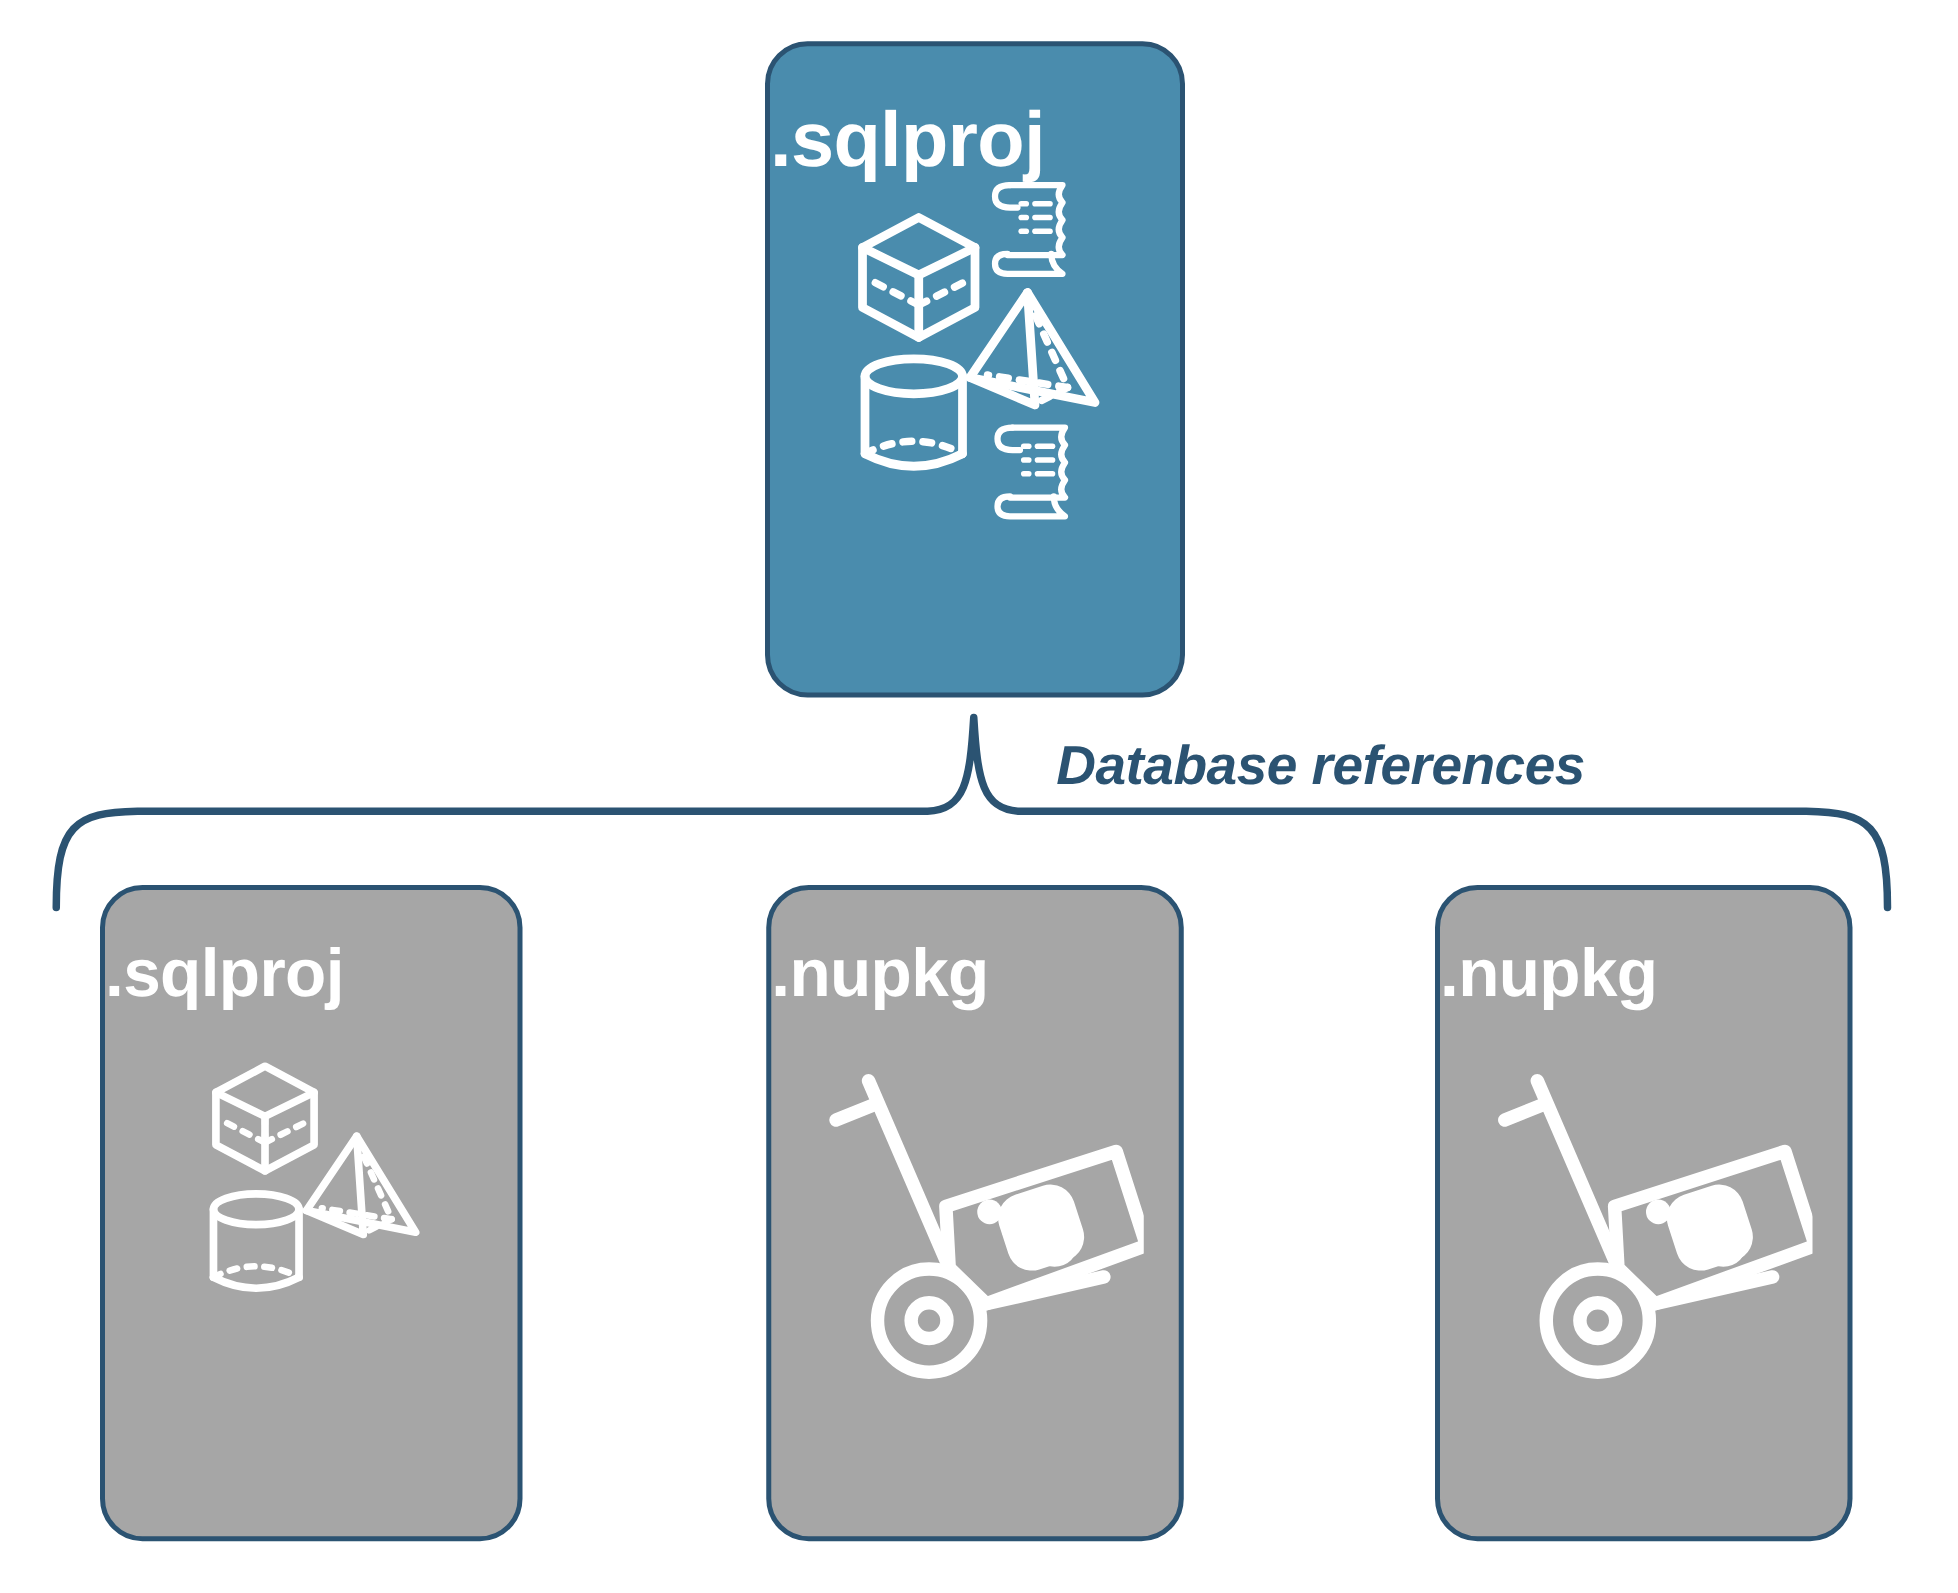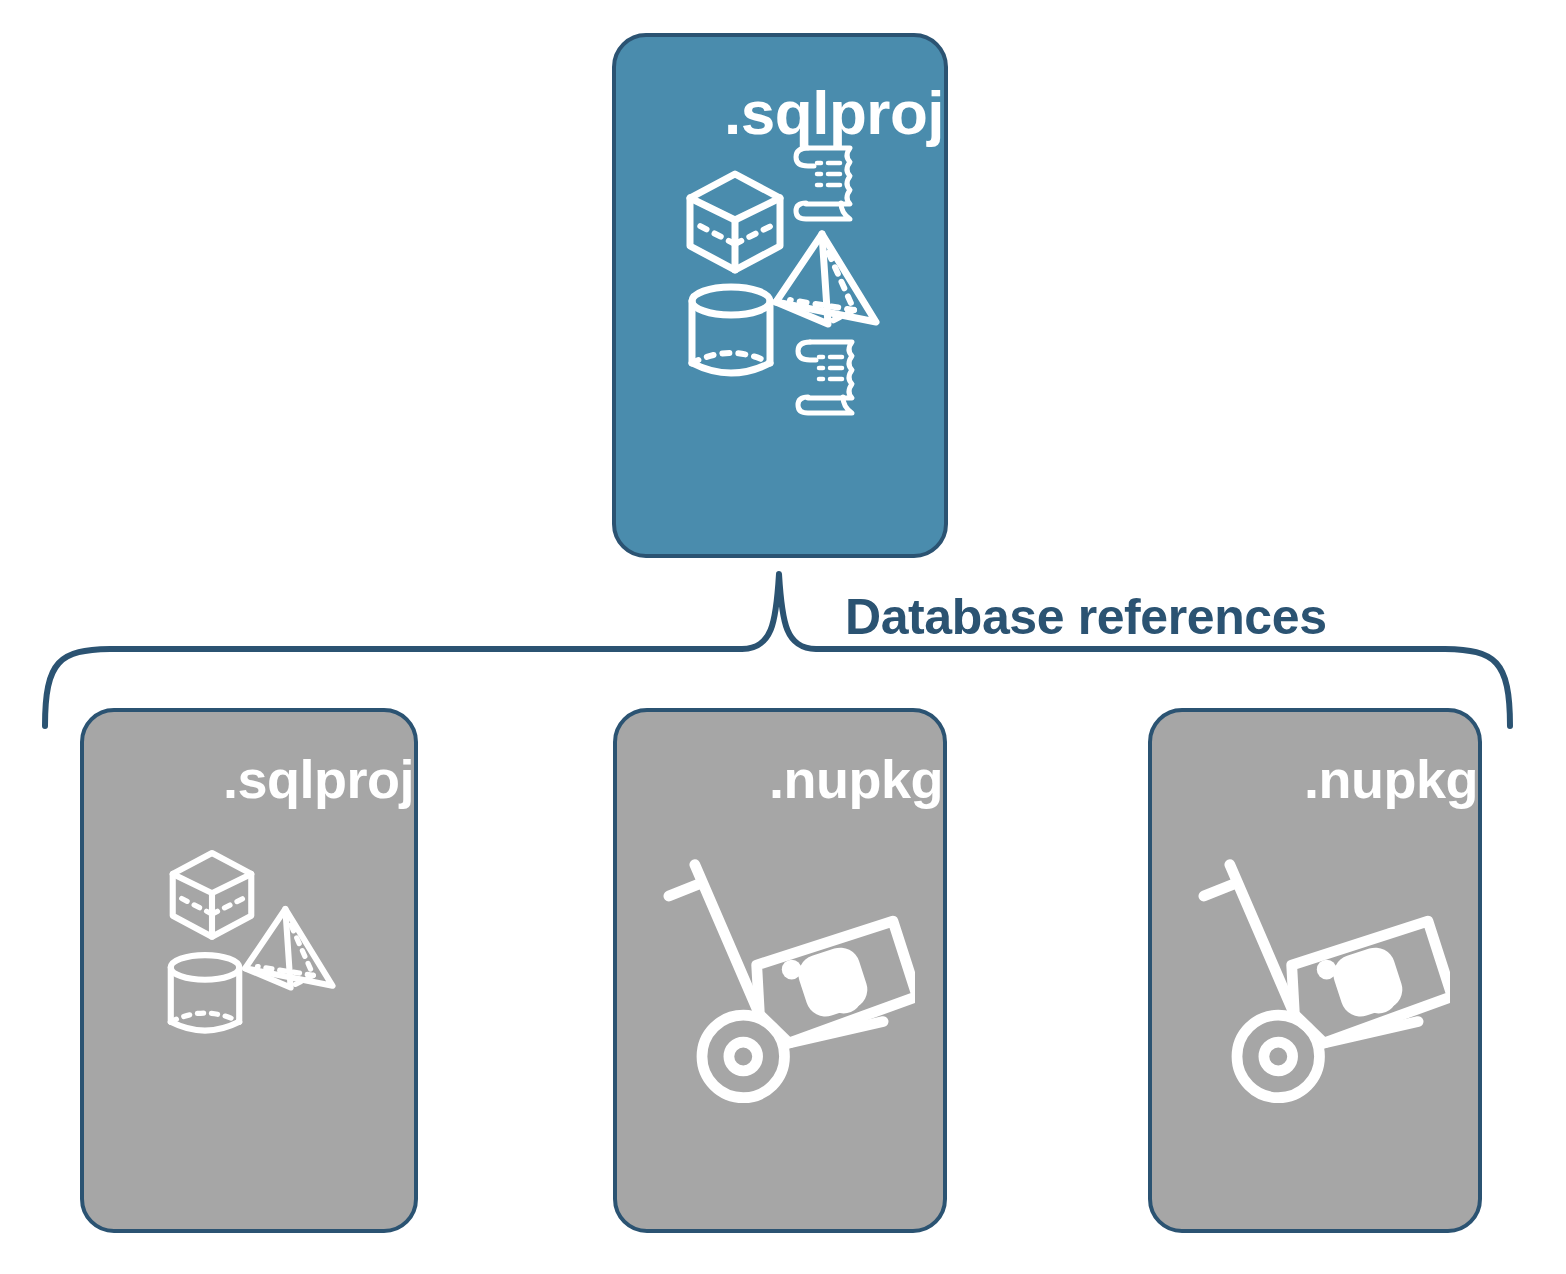--- a/index.html
+++ b/index.html
@@ -17,21 +17,21 @@
     background: #ffffff;
     overflow: hidden;
   }
   .card {
     position: absolute;
     box-sizing: border-box;
     border: 4px solid #2b5372;
     border-radius: 34px;
     display: flex;
     flex-direction: column;
-    align-items: flex-end;
+    align-items: flex-start;
   }
   .card.blue  { background: #4a8cad; }
   .card.gray  { background: #a6a6a6; }
 
   .card-title {
     color: #ffffff;
     font-weight: bold;
     letter-spacing: -0.5px;
     line-height: 1;
     user-select: none;
@@ -59,25 +59,26 @@
   #card-sqlproj .cylinder { left: 78px;  top: 142px; }
 
   
   .nupkg-icon { left: 50%; top: 38px; transform: translateX(-50%); }
 
   .brace { position: absolute; left: 0; top: 0; pointer-events: none; }
 
   .brace-label {
     position: absolute;
     color: #2b5372;
-    font-size: 50px;
+    font-size: 44px;
     font-weight: bold;
     letter-spacing: -0.4px;
     white-space: nowrap;
     user-select: none;
+    font-style: italic;
   }
 </style>
 </head>
 <body>
 
 <div id="stage">
 
   <div class="card blue" id="top-card" style="left:612px; top:33px; width:336px; height:525px;">
     <div class="card-title big">.sqlproj</div>
     <div class="icon-area">

